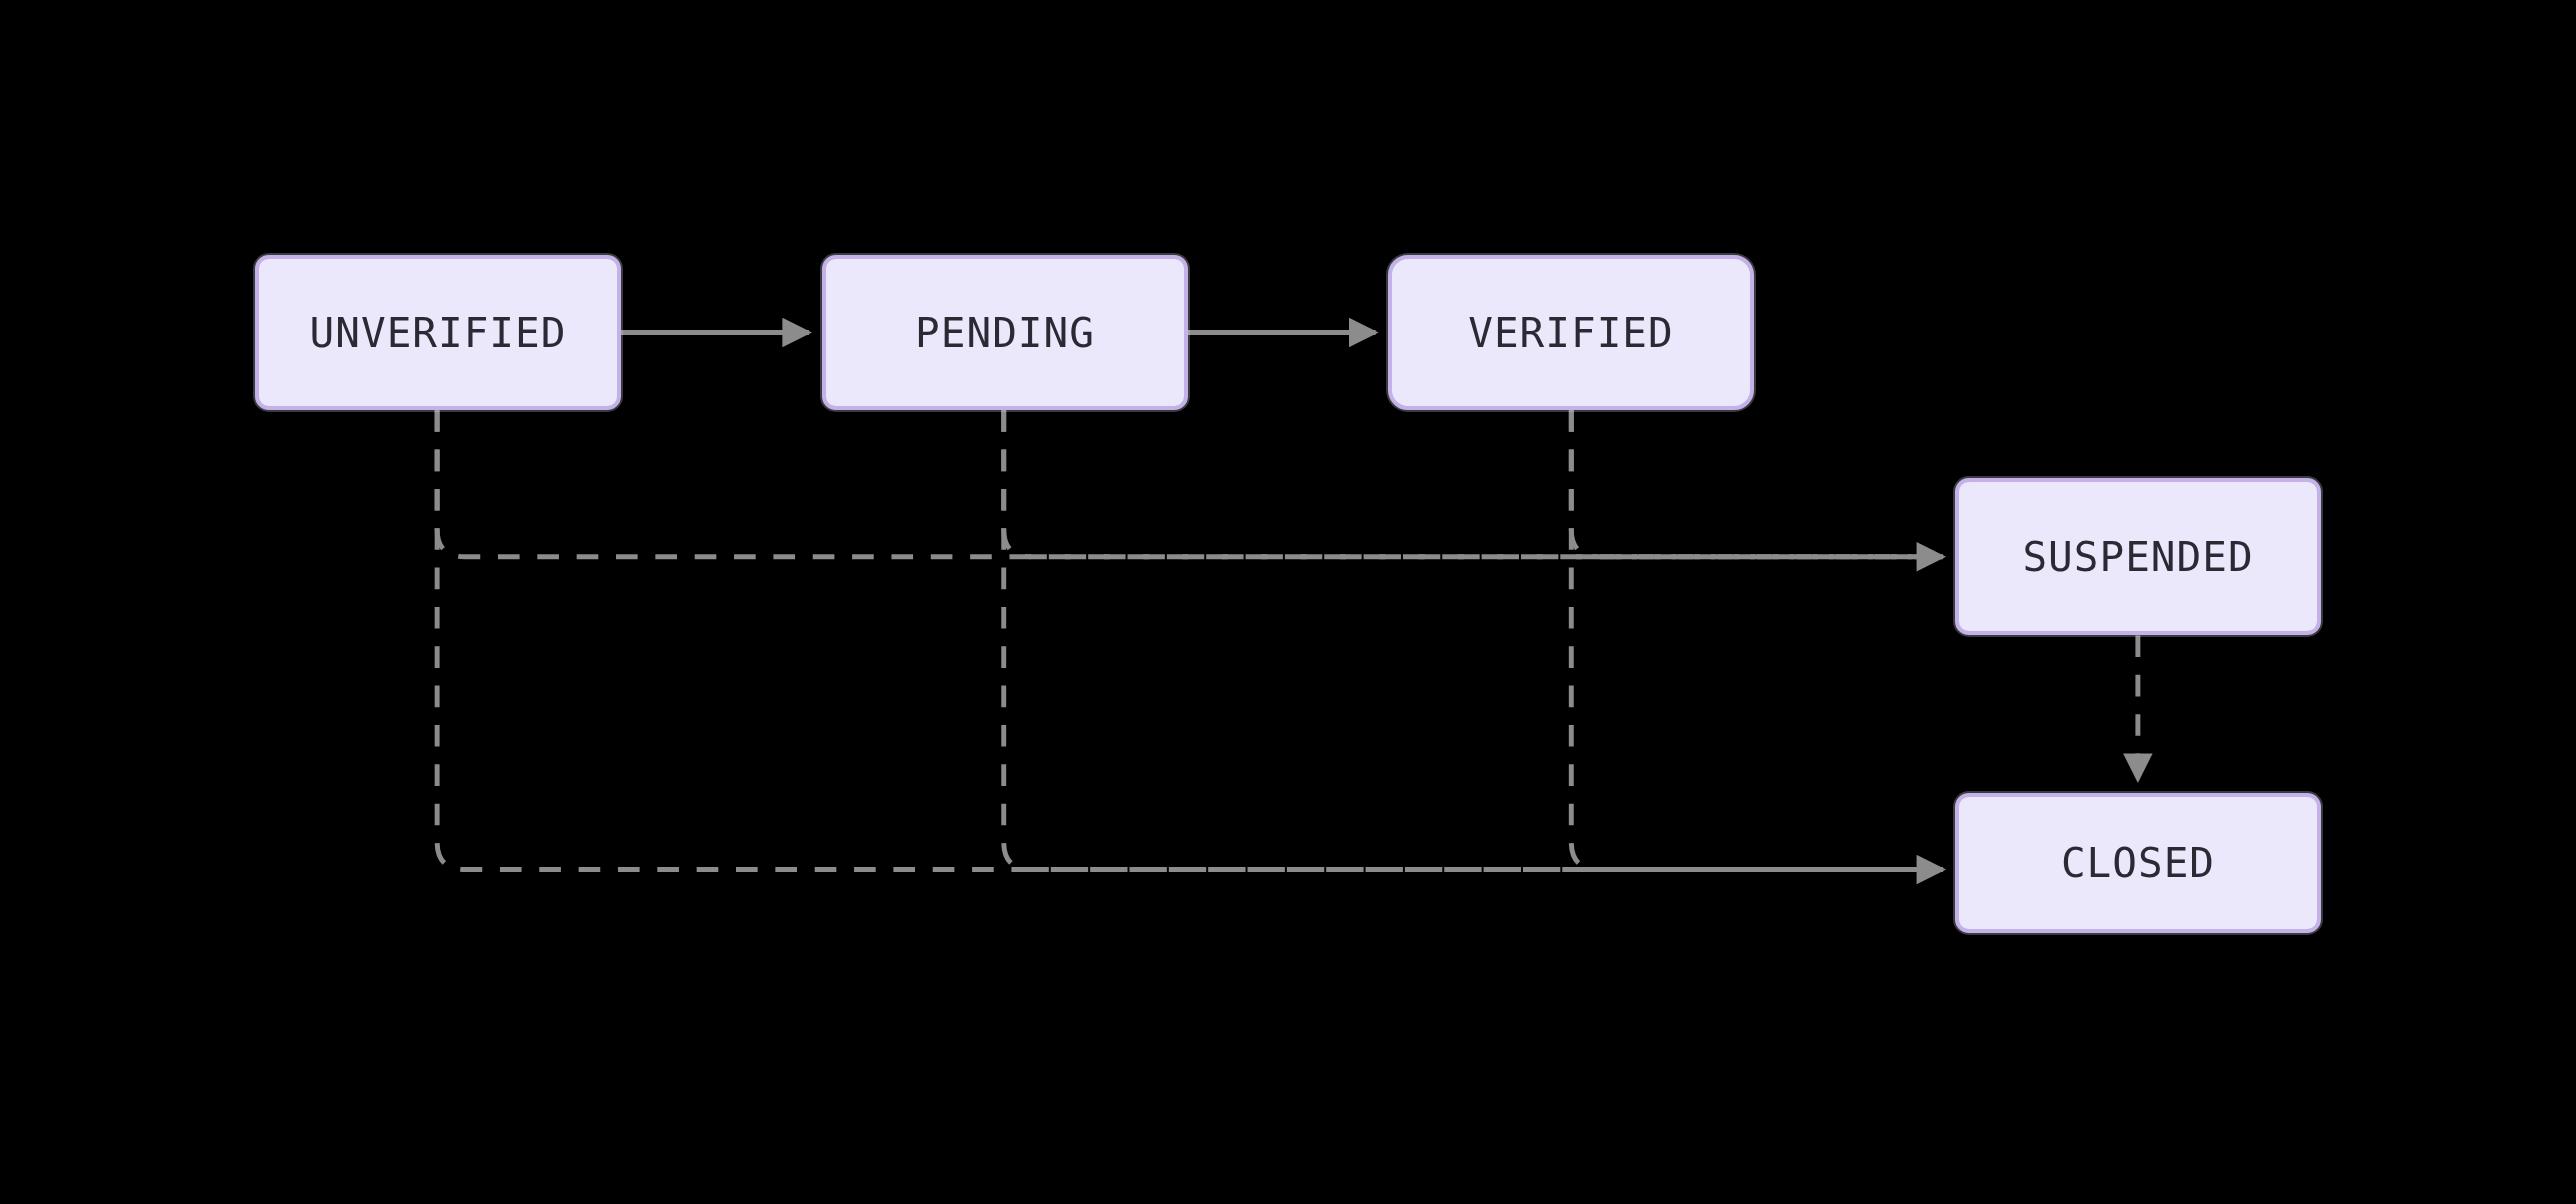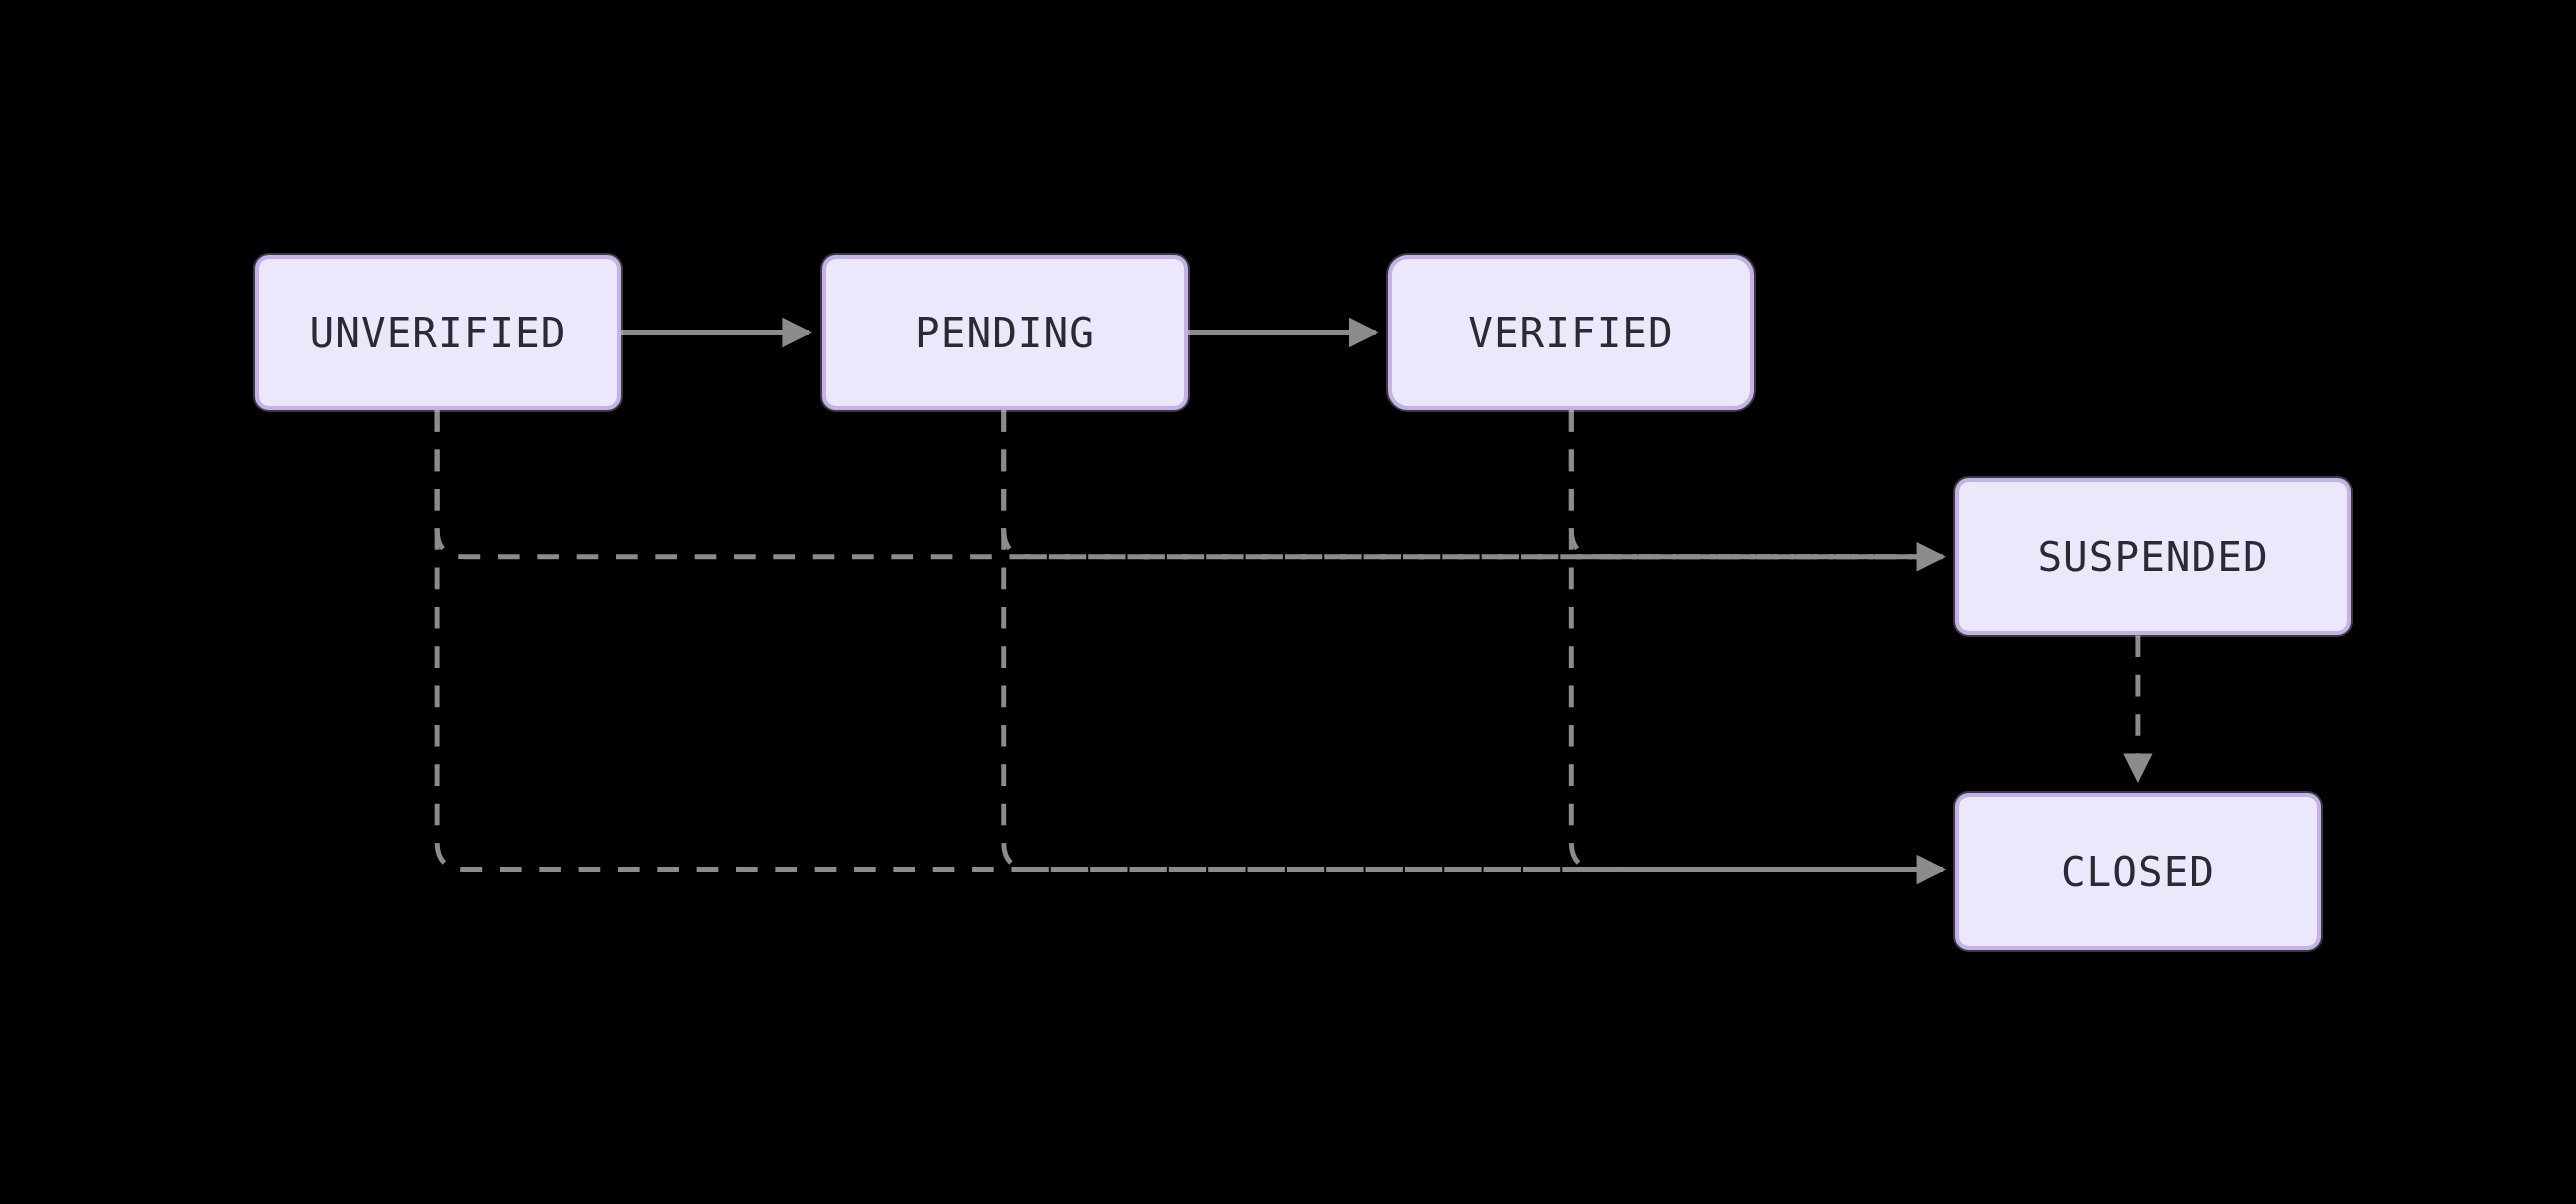--- a/index.html
+++ b/index.html
@@ -45,22 +45,22 @@
     color: #2a2a35;
     font-size: 41px;
     font-weight: 500;
     letter-spacing: 1px;
     white-space: nowrap;
   }
   
   .node-unverified { left: 255px;  top: 255px; width: 366px; height: 155px; }
   .node-pending    { left: 822px;  top: 255px; width: 366px; height: 155px; }
   .node-verified   { left: 1388px; top: 255px; width: 366px; height: 155px; border-radius: 20px; }
-  .node-suspended  { left: 1955px; top: 478px; width: 396px; height: 157px; }
-  .node-closed     { left: 1955px; top: 793px; width: 366px; height: 157px; }
+  .node-suspended  { left: 1955px; top: 478px; width: 366px; height: 157px; }
+  .node-closed     { left: 1955px; top: 793px; width: 366px; height: 140px; }
 </style>
 </head>
 <body>
 
 <div class="canvas">
 
   <svg class="edges-svg" viewBox="0 0 2618 1224" xmlns="http://www.w3.org/2000/svg">
     <defs>
       <marker id="arrowhead" viewBox="0 0 10 10" refX="9" refY="5" markerWidth="34" markerHeight="30" markerUnits="userSpaceOnUse" orient="auto">
         <path d="M 0 0 L 10 5 L 0 10 z" fill="#8c8c8c"></path>

